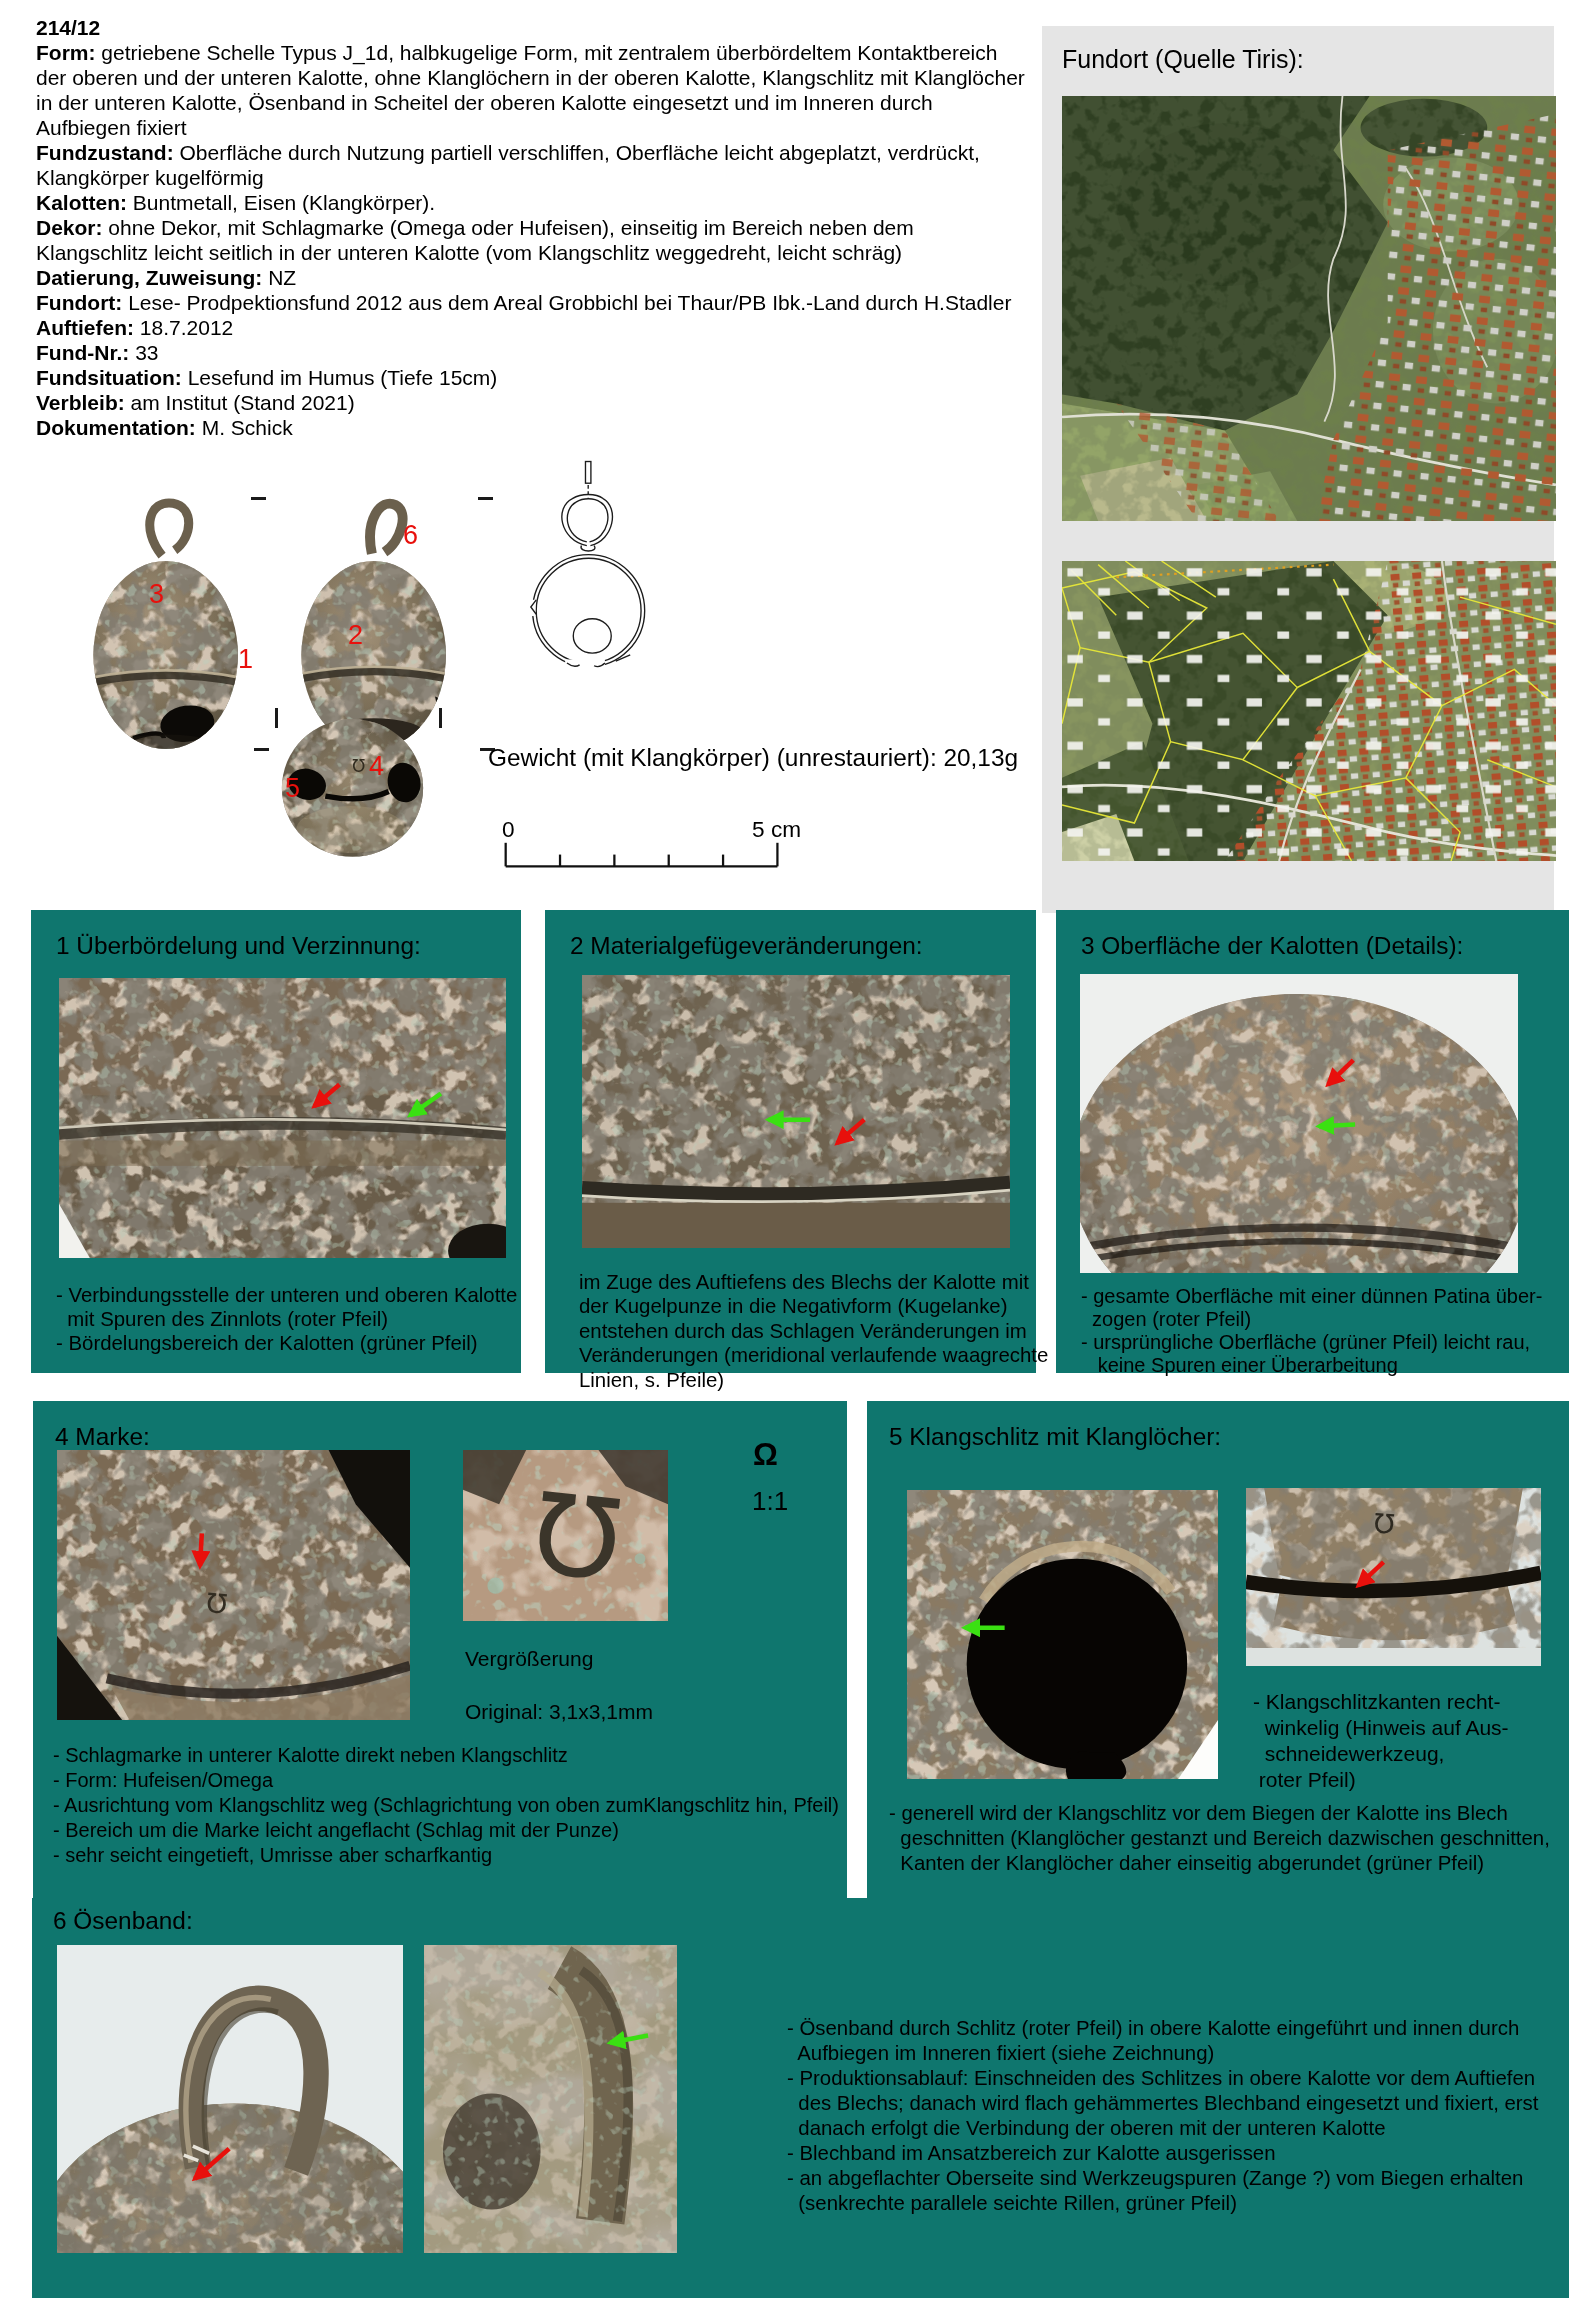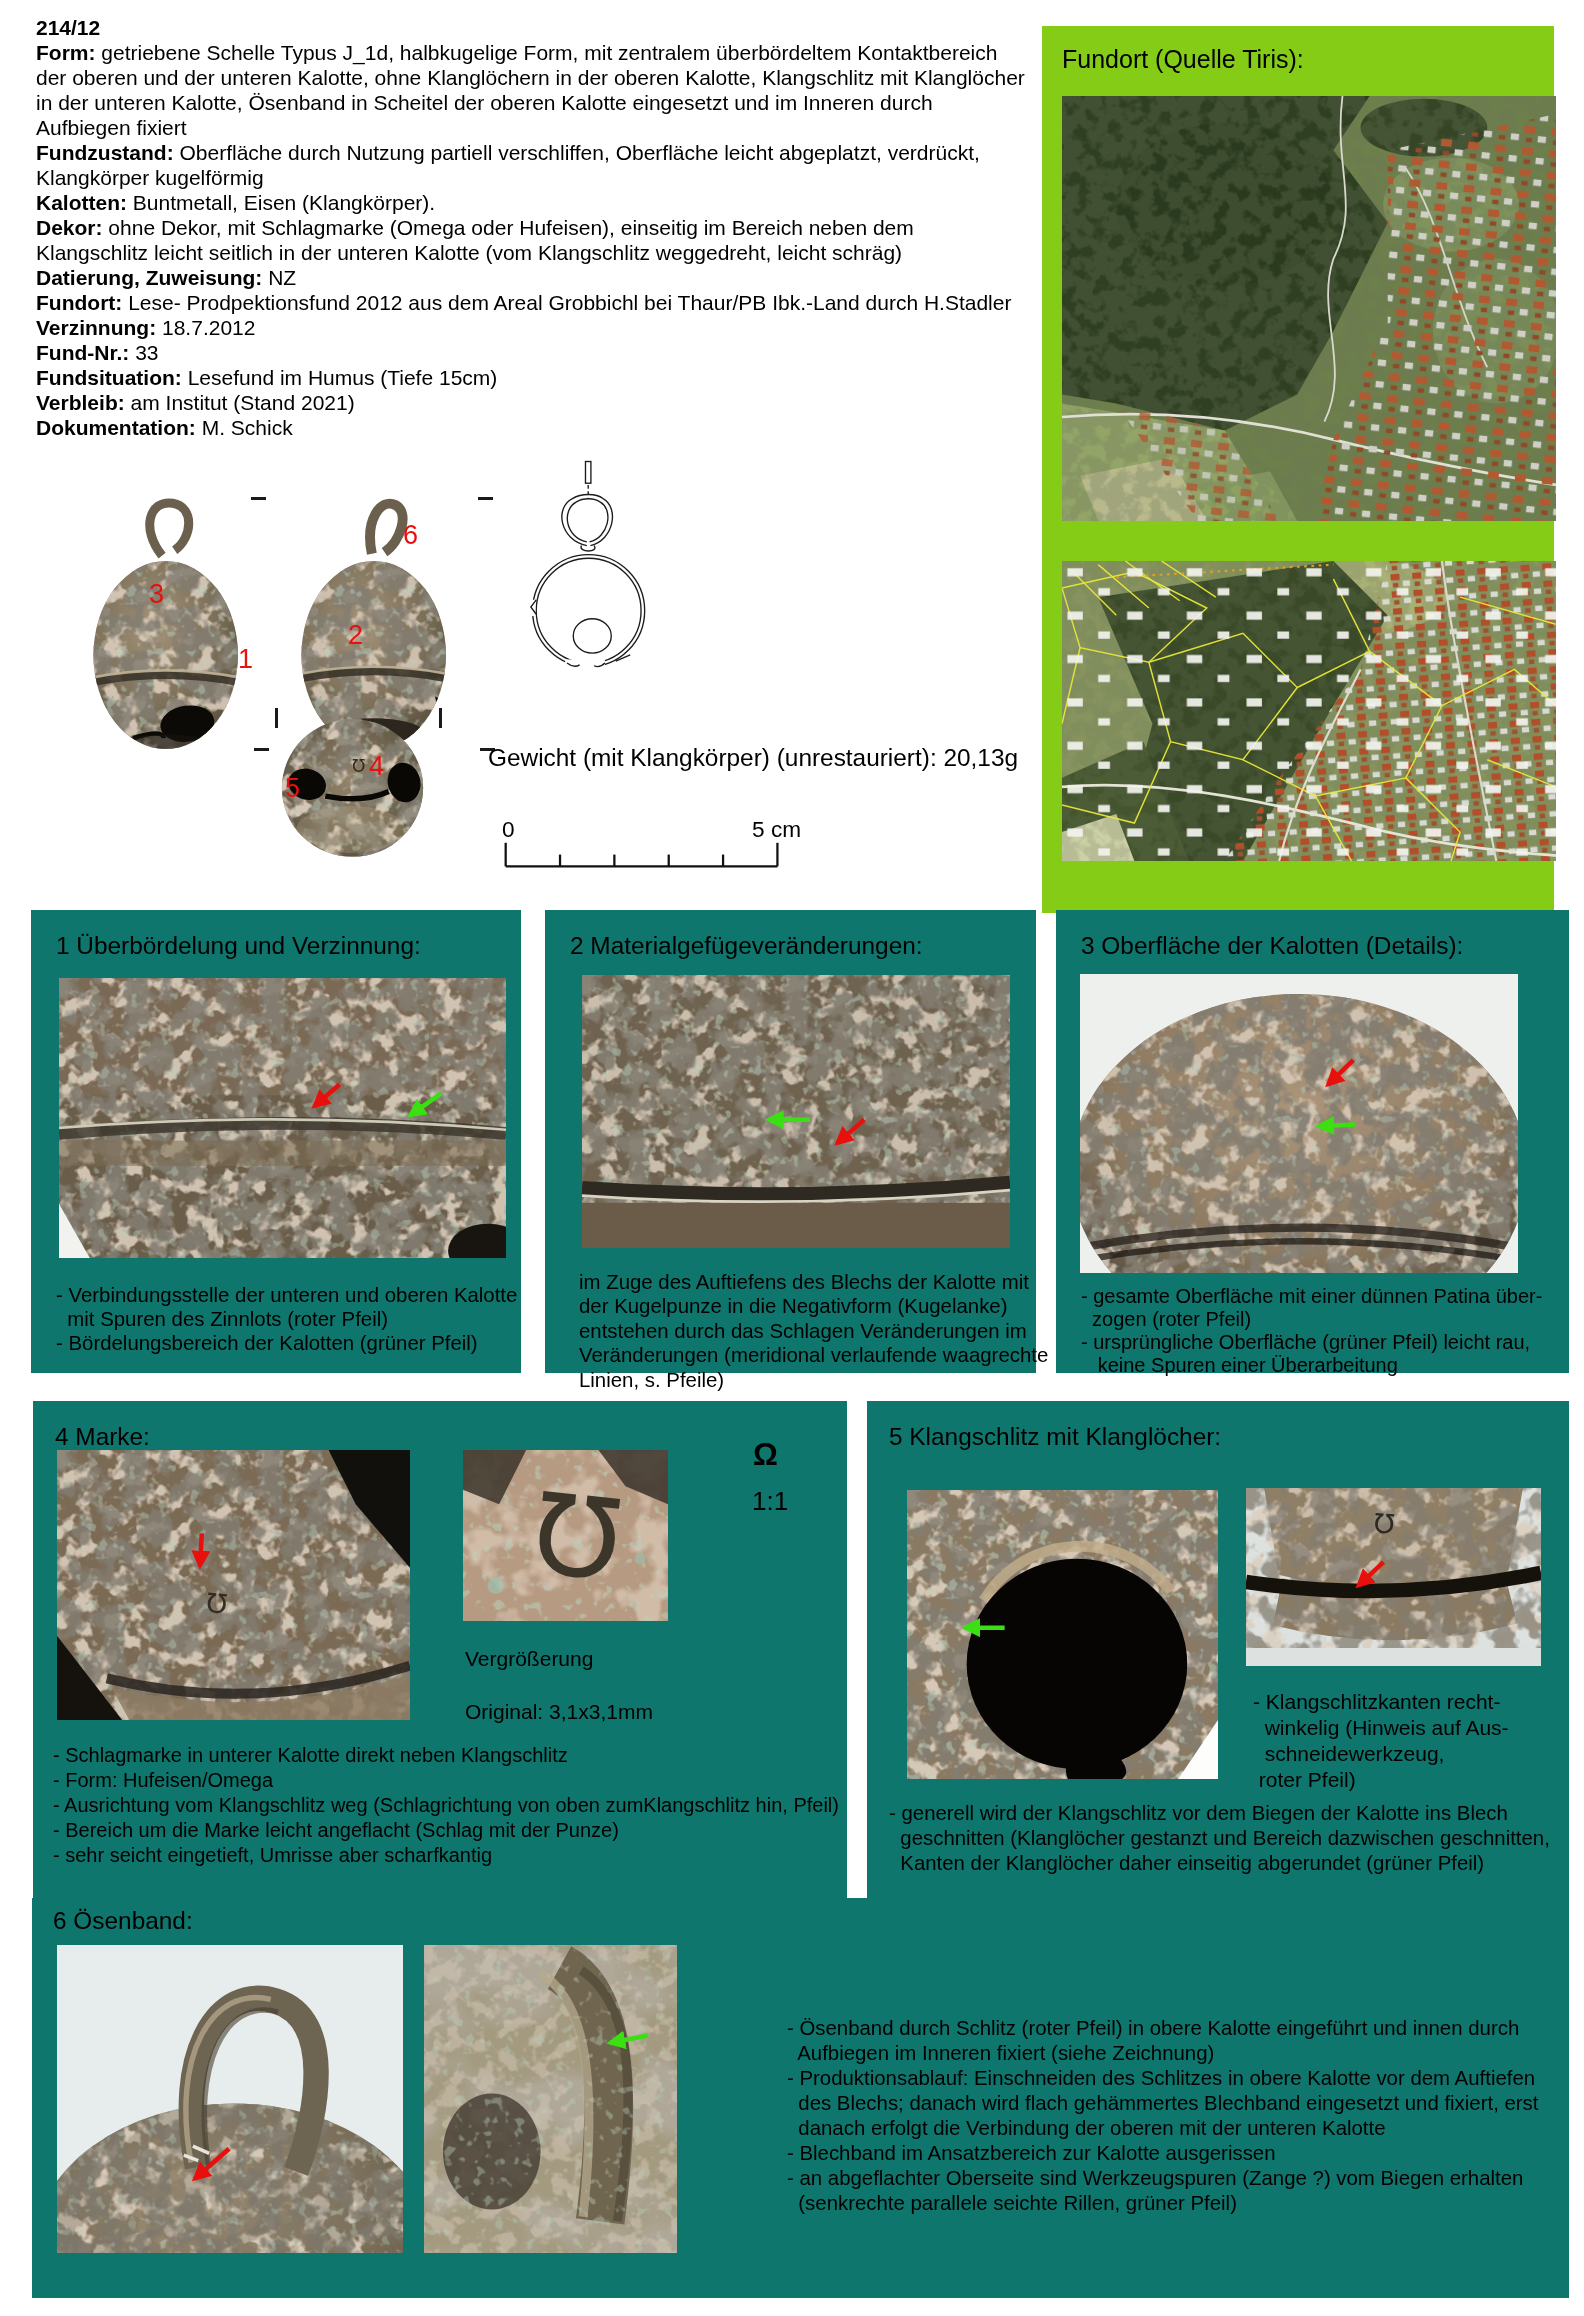--- a/index.html
+++ b/index.html
@@ -4,21 +4,21 @@
 <style>
   html,body{margin:0;padding:0;background:#fff;}
   #page{position:relative;width:1585px;height:2317px;background:#fff;
         font-family:"Liberation Sans", sans-serif;color:#000;overflow:hidden;border-radius:14px;}
   .abs{position:absolute;}
   
   #find-description{left:36px;top:14.5px;width:993px;font-size:21px;line-height:25px;}
   #find-description p{margin:0;}
   #find-description b{font-weight:bold;}
   
-  #fundort-panel{left:1042px;top:26px;width:512px;height:887px;background:#84cc16;text-decoration:underline;}
+  #fundort-panel{left:1042px;top:26px;width:512px;height:887px;background:#e5e5e5;text-decoration:underline;}
   .panel-title{position:absolute;left:20px;top:19px;font-size:25px;}
   .photo{position:absolute;overflow:hidden;}
   .photo svg{display:block;width:100%;height:100%;}
   
   .callout{position:absolute;color:#e8100c;font-size:27px;font-weight:normal;}
   .regmark{position:absolute;background:#1a1a1a;}
   #weight-text{left:488px;top:744px;font-size:24.4px;}
   
   .gbox{position:absolute;background:#0f766e;}
   .gbox h2{position:absolute;margin:0;font-weight:normal;font-size:24.4px;}
@@ -118,21 +118,21 @@
       <p class="hline"><b>Fundzustand:</b><span> Oberfläche durch Nutzung partiell verschliffen, Oberfläche leicht abgeplatzt, verdrückt, Klangkörper kugelförmig</span></p>
 
       <p class="hline"><b>Kalotten:</b><span> Buntmetall, Eisen (Klangkörper).</span></p>
 
       <p class="hline"><b>Dekor:</b><span> ohne Dekor, mit Schlagmarke (Omega oder Hufeisen), einseitig im Bereich neben dem Klangschlitz leicht seitlich in der unteren Kalotte (vom Klangschlitz weggedreht, leicht schräg)</span></p>
 
       <p class="hline"><b>Datierung, Zuweisung:</b><span> NZ</span></p>
 
       <p class="hline"><b>Fundort:</b><span> Lese- Prodpektionsfund 2012 aus dem Areal Grobbichl bei Thaur/PB Ibk.-Land durch H.Stadler</span></p>
 
-      <p class="hline"><b>Verzinnung:</b><span> 18.7.2012</span></p>
+      <p class="hline"><b>Auftiefen:</b><span> 18.7.2012</span></p>
 
       <p class="hline"><b>Fund-Nr.:</b><span> 33</span></p>
 
       <p class="hline"><b>Fundsituation:</b><span> Lesefund im Humus (Tiefe 15cm)</span></p>
 
       <p class="hline"><b>Verbleib:</b><span> am Institut (Stand 2021)</span></p>
 
       <p class="hline"><b>Dokumentation:</b><span> M. Schick</span></p>
     </div>
 

